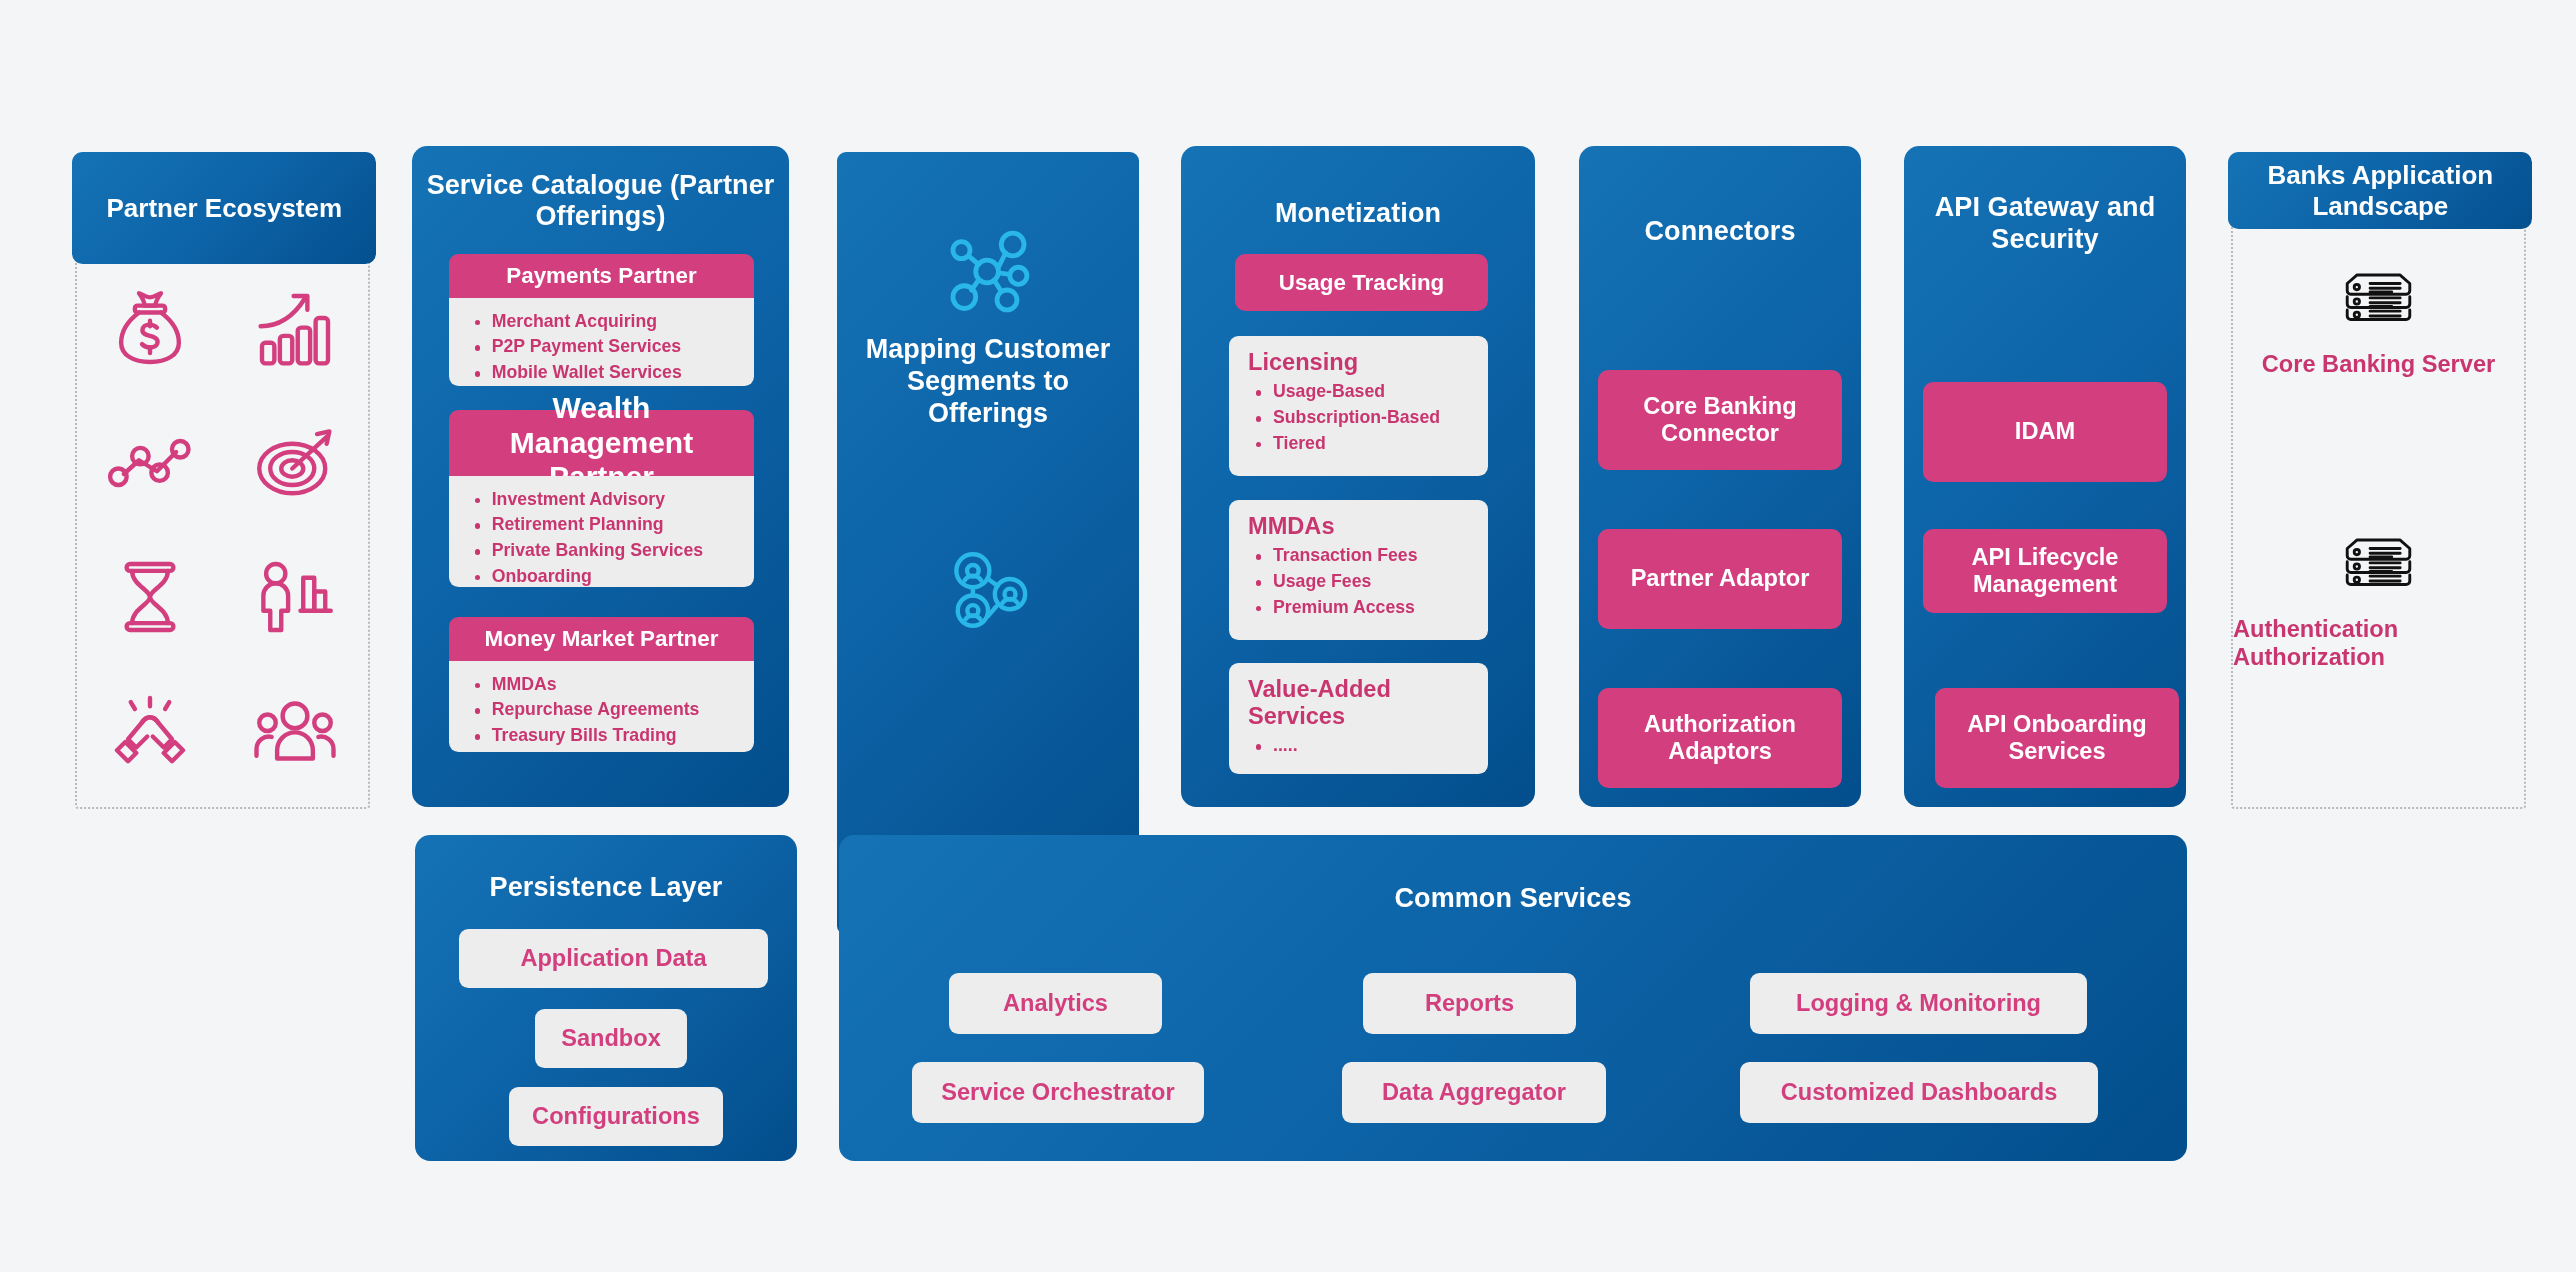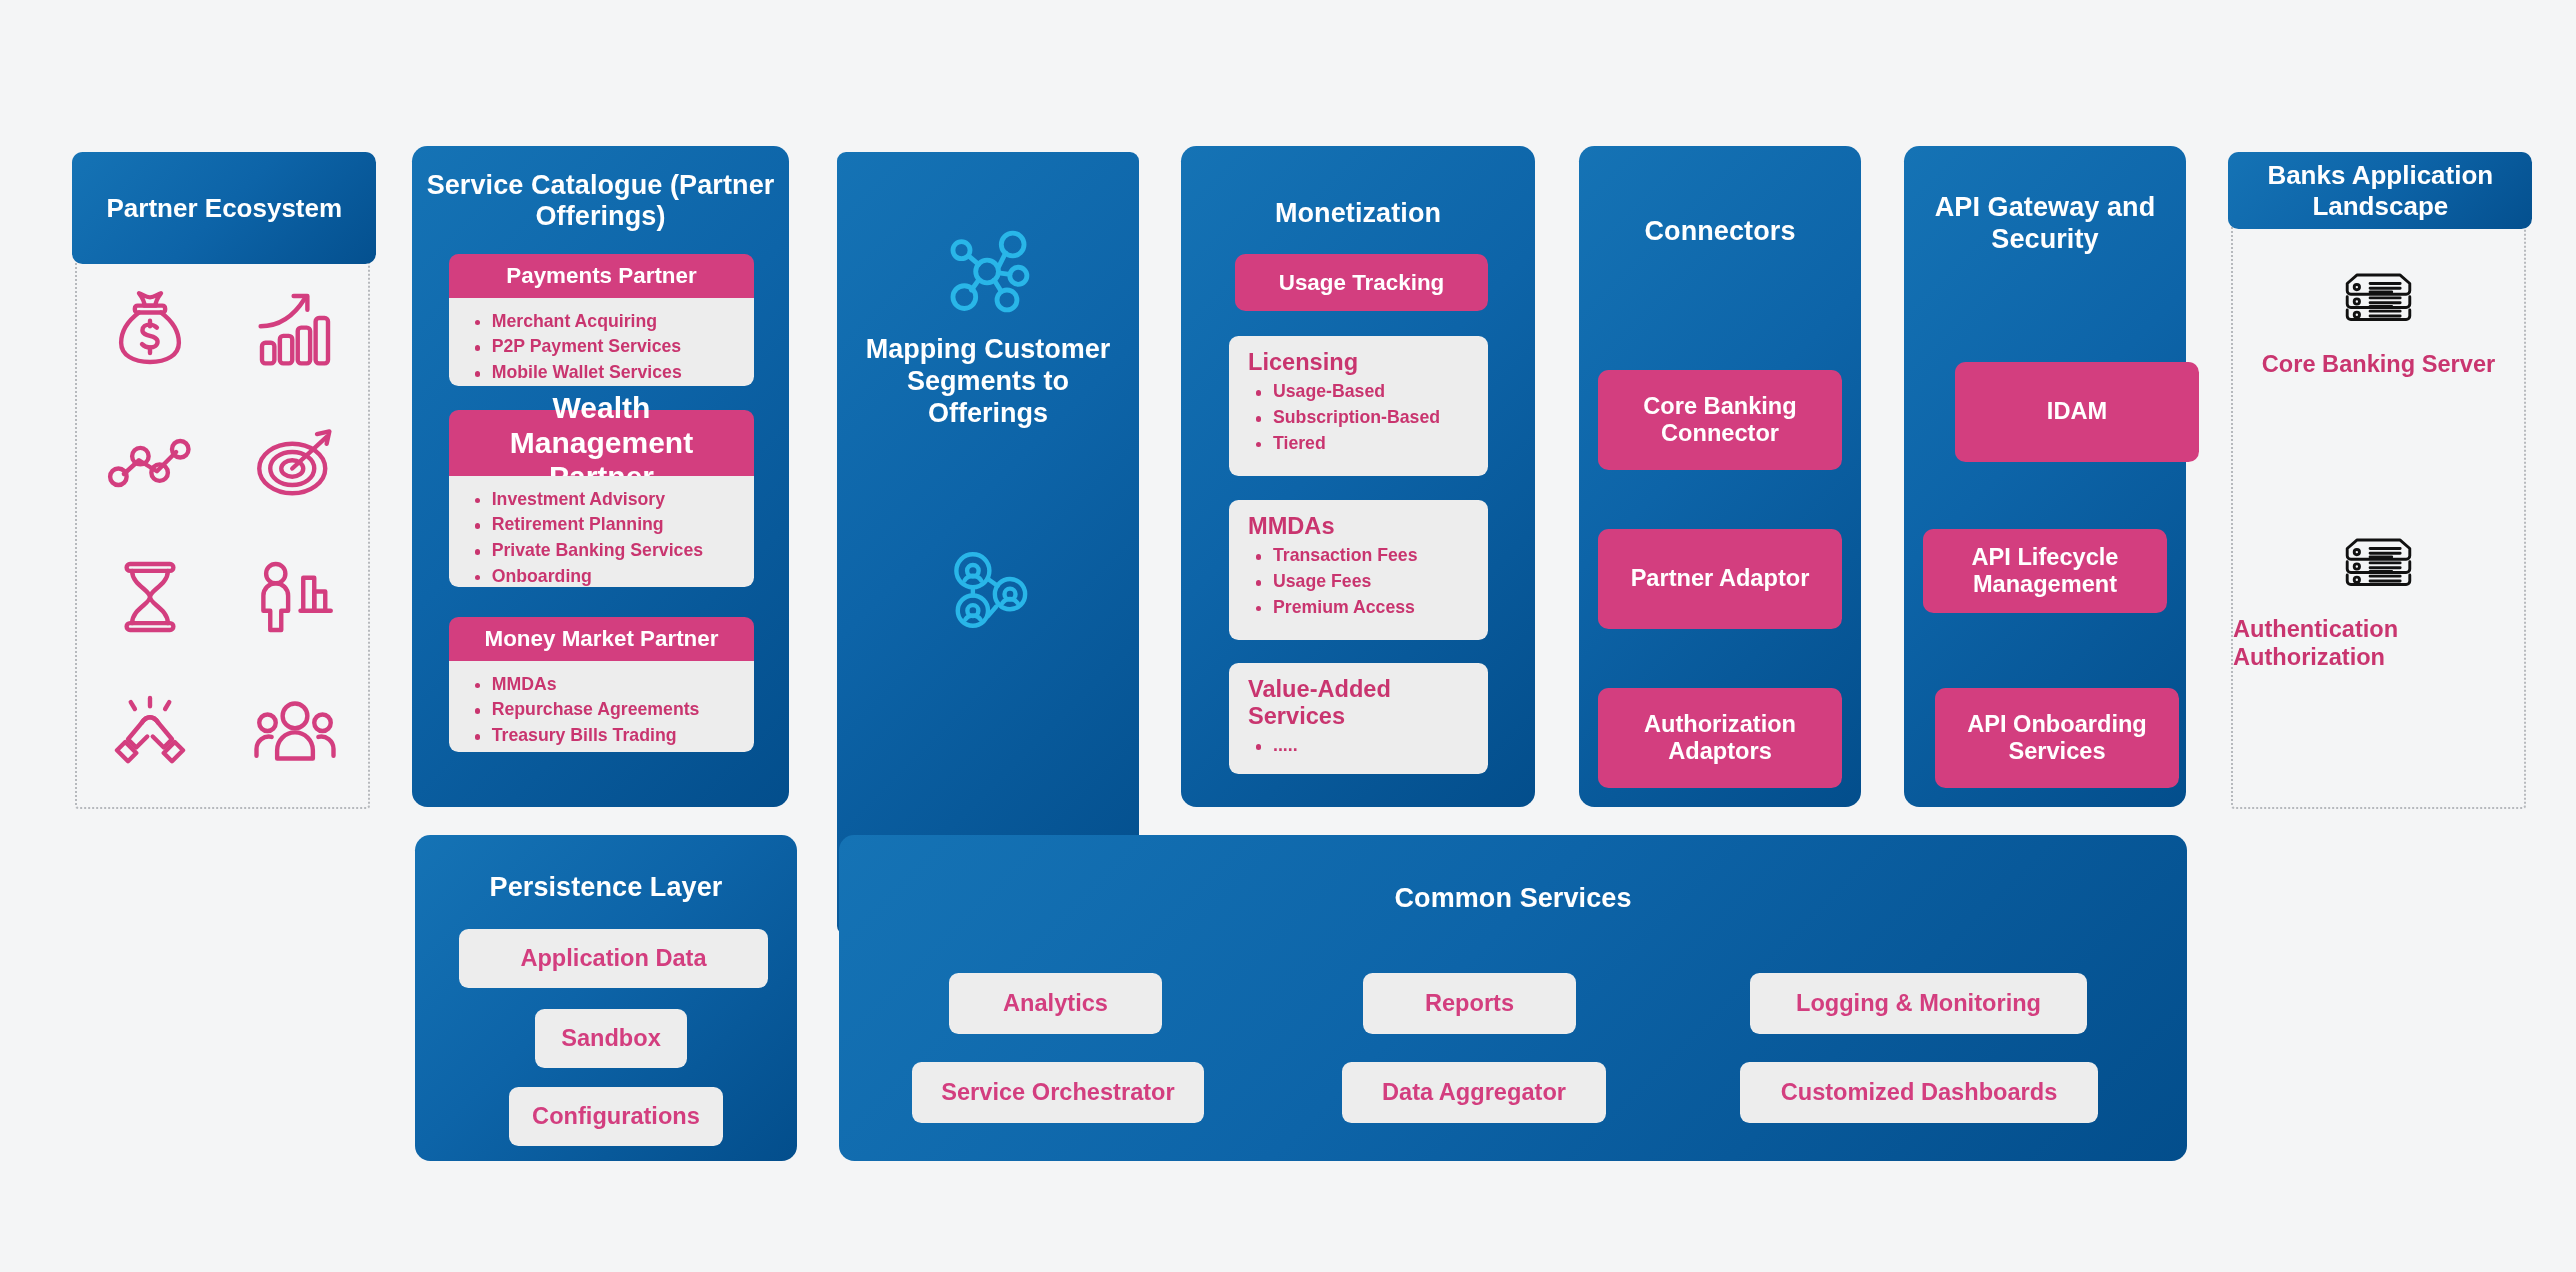--- a/index.html
+++ b/index.html
@@ -341,21 +341,21 @@
     <div class="pink-box" style="left:19px; top:542px; width:244px; height:100px; font-size:23.6px; padding:0 9.4px;">
       <span>Authorization Adaptors</span>
     </div>
   </div>
 
   <div class="blue-panel" style="left:1904px; top:146px; width:282px; height:661px;">
     <div class="panel-title" style="position:absolute; top:46px; left:10.6px; right:10.6px; font-size:27px;">
       <span>API Gateway and Security</span>
     </div>
 
-    <div class="pink-box" style="left:19px; top:216px; width:244px; height:100px; font-size:23.6px; padding:0 9.4px;margin-left:32px;">
+    <div class="pink-box" style="left:19px; top:236px; width:244px; height:100px; font-size:23.6px; padding:0 9.4px;">
       <span>IDAM</span>
     </div>
     <div class="pink-box" style="left:19px; top:383px; width:244px; height:84px; font-size:23.6px; padding:0 5px;">
       <span>API Lifecycle Management</span>
     </div>
     <div class="pink-box" style="left:19px; top:542px; width:244px; height:100px; font-size:23.6px; padding:0 9.4px;margin-left:12px;">
       <span>API Onboarding Services</span>
     </div>
   </div>
 

